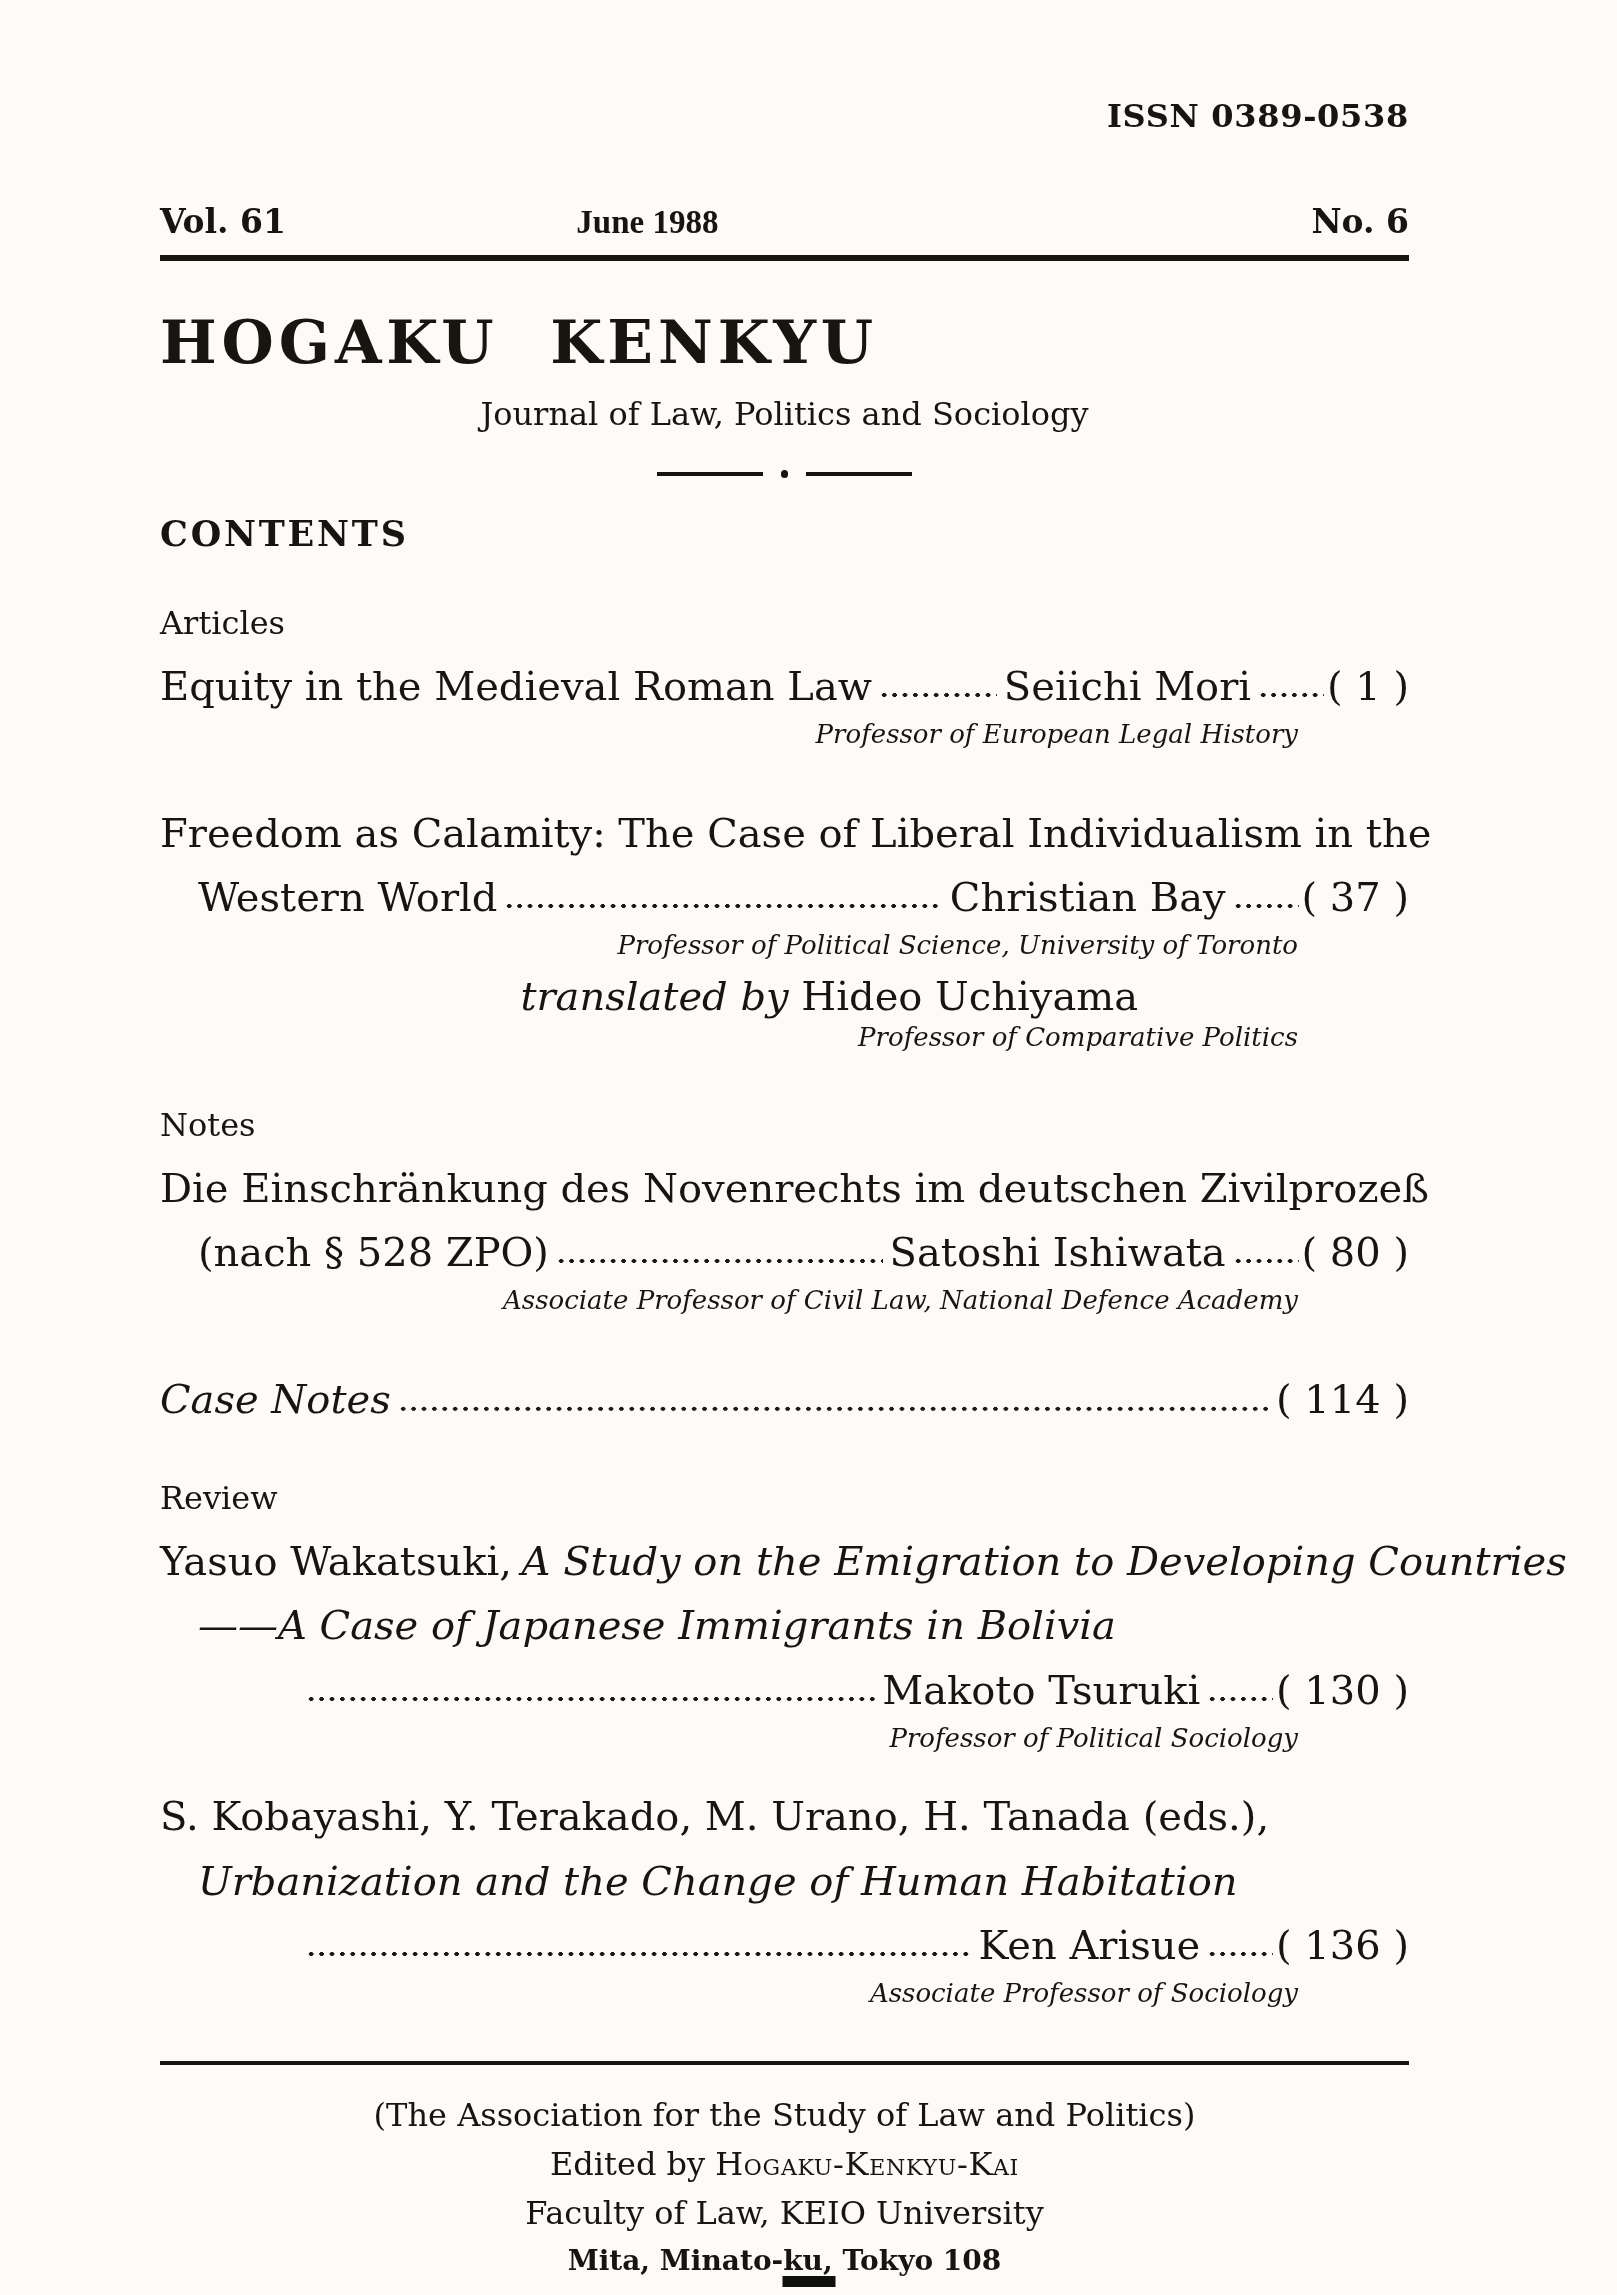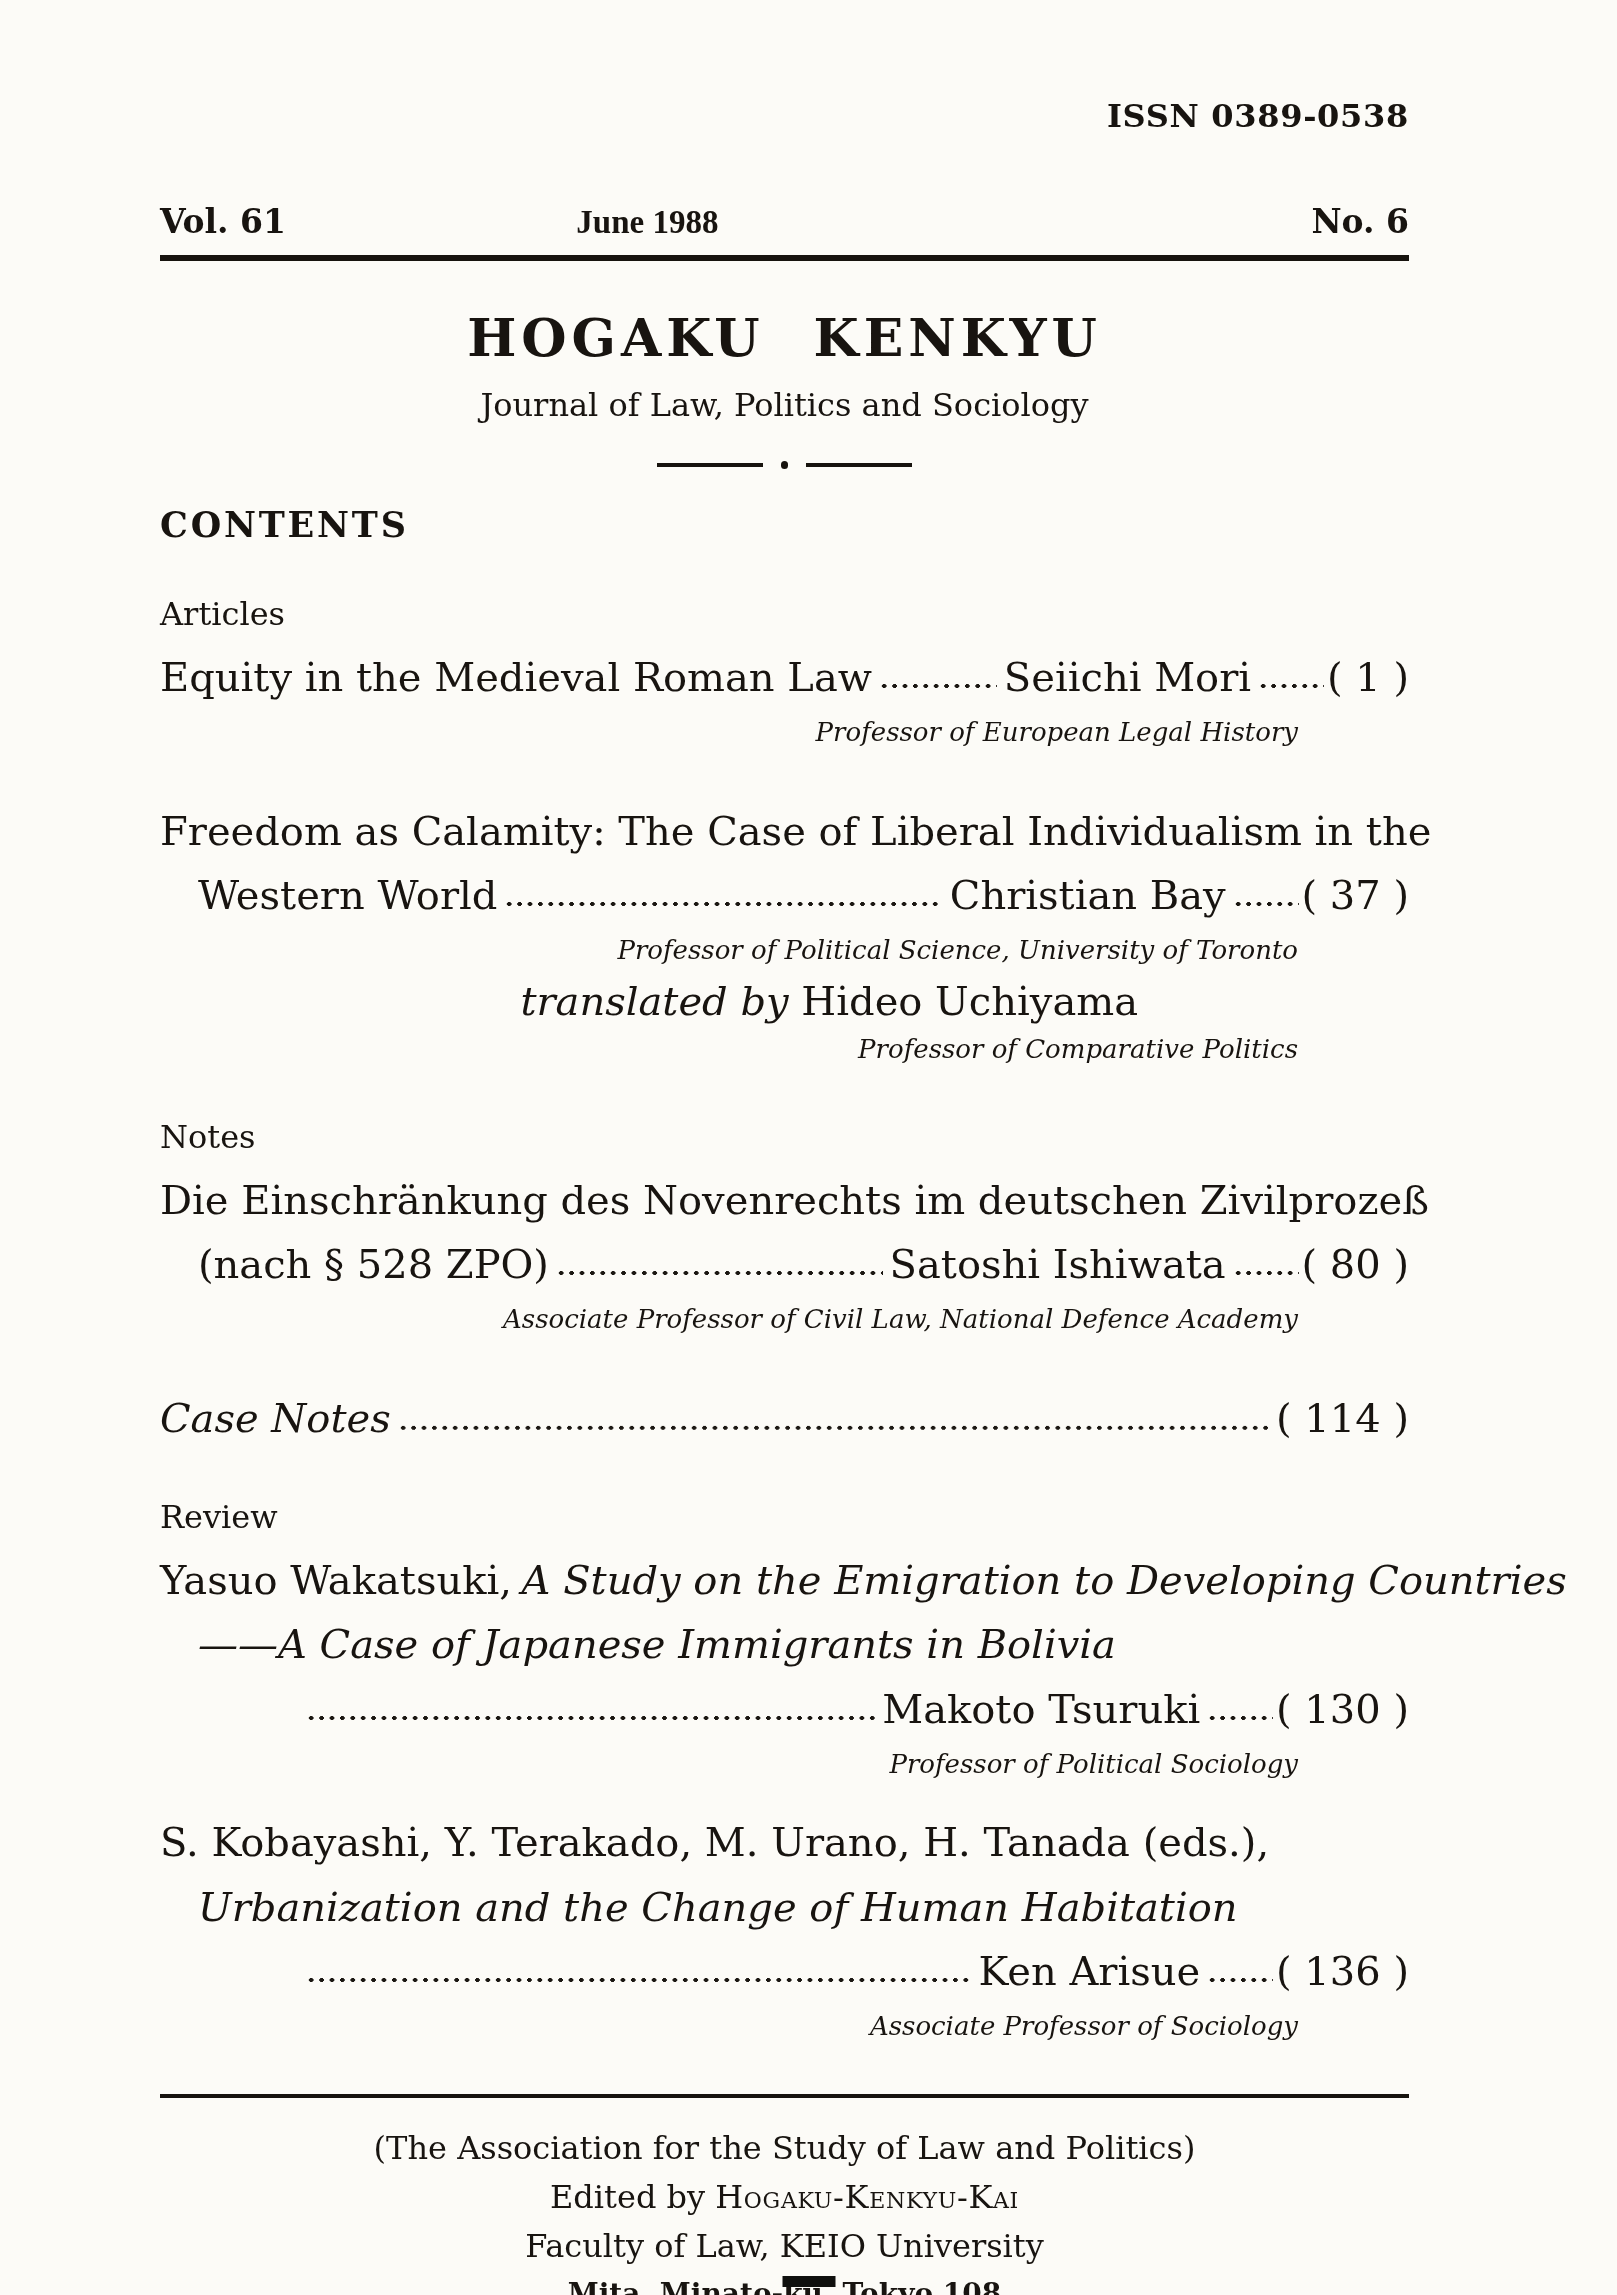--- a/index.html
+++ b/index.html
@@ -27,23 +27,23 @@
     display: flex; align-items: baseline;
     margin-top: 67px;
     font-size: 33px; font-weight: bold;
   }
   .header-row .h-left  { flex: 1; text-align: left; }
   .header-row .h-center{ flex: 1; text-align: left; font-family: Liberation Serif, serif; }
   .header-row .h-right { flex: 1; text-align: right; }
   .header-rule { border-bottom: 6.2px solid #17130e; margin-top: 14px; }
 
   .journal-title {
-    text-align: center;
+    text-align: left;
     margin-top: 46px;
-    font-size: 52px; font-weight: bold;
+    font-size: 60px; font-weight: bold;
     letter-spacing: 4.9px; word-spacing: 26px;
   }
   .journal-subtitle { text-align: center; margin-top: 18px; font-size: 32px; }
 
   .divider { display: flex; justify-content: center; align-items: center; gap: 18px; margin-top: 37px; }
   .divider .line { width: 106px; height: 4.2px; background: #17130e; }
   .divider .dot  { width: 7.6px; height: 7.6px; border-radius: 50%; background: #17130e; }
 
   .contents-heading {
     margin-top: 35px;
@@ -70,21 +70,21 @@
     background-size: 10.4px 9.7px;
     background-repeat: repeat-x;
     background-position: left center;
   }
   .dots { flex: 1 1 auto; min-width: 28px; }
   .dots-short { flex: 0 0 auto; width: 66px; margin-right: 2.8px; }
 
   .affil {
     text-align: right; padding-right: 111px;
     font-style: italic; font-size: 26px;
-    margin-top: 7px; line-height: 1.4;
+    line-height: 1.4;
   }
   .translated-line {
     text-align: right; padding-right: 271px;
     font-size: 40px; margin-top: 9.7px;
   }
   .entry { margin-top: 51px; }
   .entry.first { margin-top: 14px; }
   .entry.tight { margin-top: 30.5px; }
 
   

